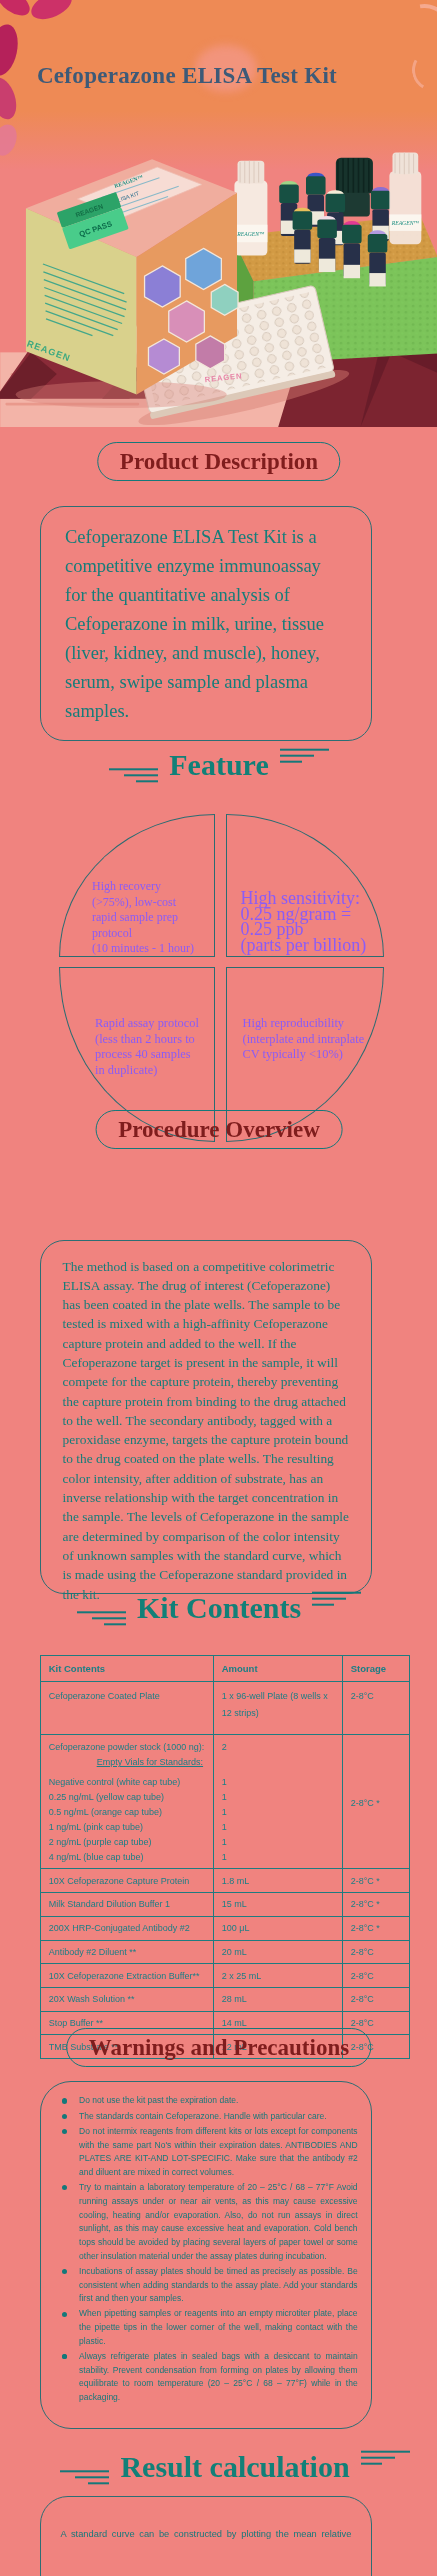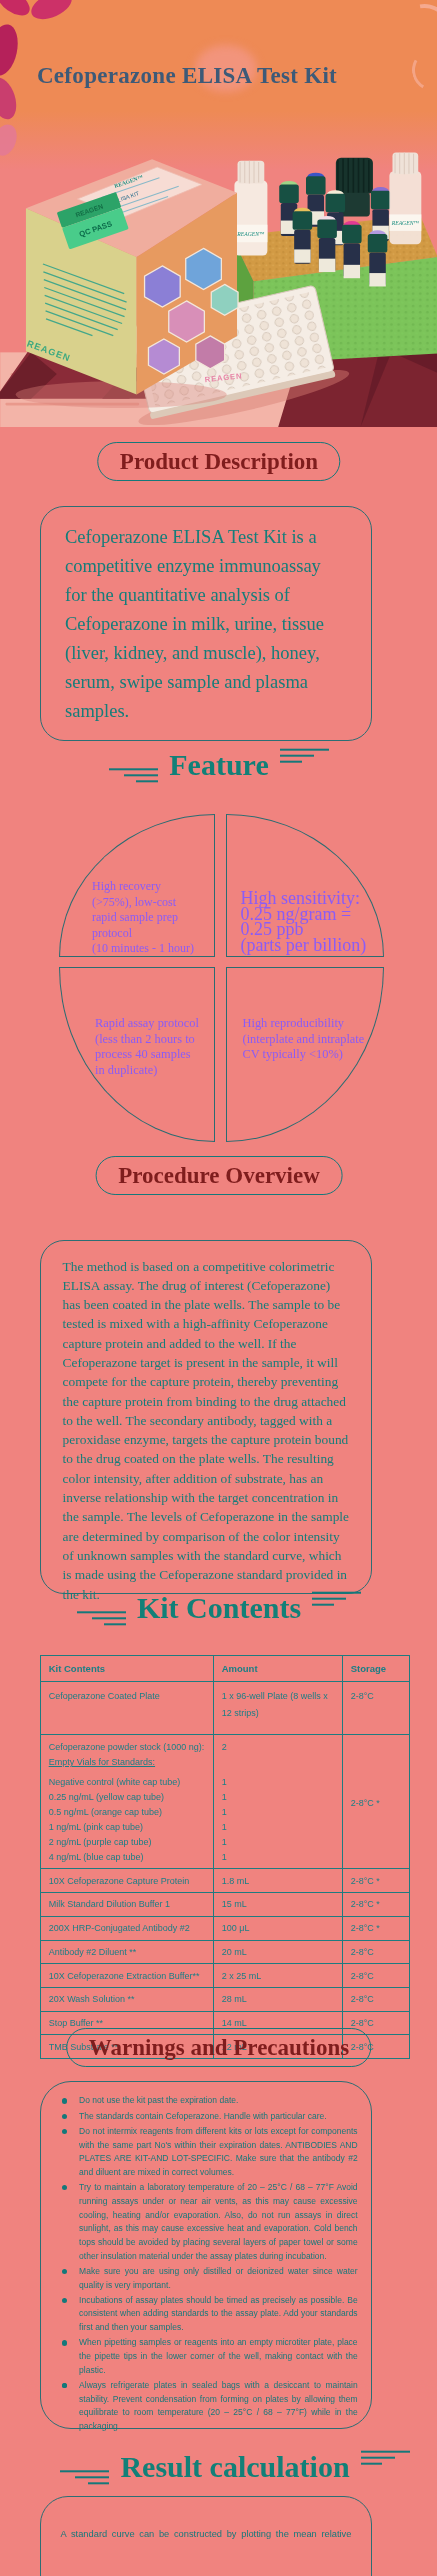--- a/index.html
+++ b/index.html
@@ -52,21 +52,21 @@
   .qBR{left:226px;top:967px;width:158px;height:175px;border-radius:0 0 100% 0;padding:48px 5.2px 0 15.5px;font-size:12.4px;}
   
   .kc-table{position:absolute;top:1655px;left:40px;width:369px;border-collapse:collapse;table-layout:fixed;
     font-family:"Liberation Sans","DejaVu Sans",sans-serif;font-size:9px;color:#1a7f86;}
   .kc-table td{border:1px solid #1f7b80;padding:3.1px 7.7px;vertical-align:middle;}
   .kc-table .hdr td{font-weight:bold;height:18.5px;font-size:9.5px;}
   .kc-table .r1 td{height:43px;vertical-align:top;padding-top:6.2px;line-height:17.5px;}
   .kc-table .std td{vertical-align:top;padding-top:5.2px;}
   .sline{line-height:15px;height:15px;white-space:nowrap;}
   .sline.gap{margin-bottom:5.2px;}
-  .sline.u{text-decoration:underline;}
+  .sline.u{text-decoration:underline;margin-left:48px;}
   .srow td{height:16.5px;}
   .vmid{vertical-align:middle !important;}
   
   .warn-list{list-style:none;margin:0;padding:0;
     font-family:"Liberation Sans","DejaVu Sans",sans-serif;font-size:8.5px;line-height:13.7px;color:#16797b;}
   .warn-list li{position:relative;padding-left:21.6px;text-align:justify;margin-bottom:1.5px;}
   .wdot{position:absolute;left:4.6px;top:4.1px;width:5.2px;height:5.2px;border-radius:50%;background:#15787a;}
   
   .result-text{font-family:"Liberation Sans","DejaVu Sans",sans-serif;font-size:9.3px;line-height:47px;
     color:#16797b;text-align:justify;}
@@ -287,21 +287,21 @@
   <div>(less than 2 hours to</div>
   <div>process 40 samples</div>
   <div>in duplicate)</div>
 </div>
 <div class="quad qBR">
   <div>High reproducibility</div>
   <div>(interplate and intraplate</div>
   <div>CV typically &lt;10%)</div>
 </div>
 
-<div class="pill" style="top:1156px;font-family:Liberation Serif, serif;">Procedure Overview</div>
+<div class="pill" style="top:1110px;font-family:Liberation Serif, serif;">Procedure Overview</div>
 <div class="tbox proc-box">
   <span>The method is based on a competitive colorimetric ELISA assay. The drug of interest (Cefoperazone) has been coated in the plate wells. The sample to be tested is mixed with a high-affinity Cefoperazone capture protein and added to the well. If the Cefoperazone target is present in the sample, it will compete for the capture protein, thereby preventing the capture protein from binding to the drug attached to the well. The secondary antibody, tagged with a peroxidase enzyme, targets the capture protein bound to the drug coated on the plate wells. The resulting color intensity, after addition of substrate, has an inverse relationship with the target concentration in the sample. The levels of Cefoperazone in the sample are determined by comparison of the color intensity of unknown samples with the standard curve, which is made using the Cefoperazone standard provided in the kit.</span>
 </div>
 
 <div class="bighead" style="top:1591px;">
   <div class="deco left">
       <span class="w1"></span>
       <span class="w2"></span>
       <span class="w3"></span>
     </div>
@@ -396,21 +396,20 @@
 </tbody>
   </table>
 
 <div class="pill" style="top:2028px;">Warnings and Precautions</div>
 <div class="tbox warn-box">
   <ul class="warn-list">
     <li><span class="wdot"></span><span>Do not use the kit past the expiration date.</span></li>
     <li><span class="wdot"></span><span>The standards contain Cefoperazone. Handle with particular care.</span></li>
     <li><span class="wdot"></span><span>Do not intermix reagents from different kits or lots except for components with the same part No's within their expiration dates. ANTIBODIES AND PLATES ARE KIT-AND LOT-SPECIFIC. Make sure that the antibody #2 and diluent are mixed in correct volumes.</span></li>
     <li><span class="wdot"></span><span>Try to maintain a laboratory temperature of 20 – 25°C / 68 – 77°F Avoid running assays under or near air vents, as this may cause excessive cooling, heating and/or evaporation. Also, do not run assays in direct sunlight, as this may cause excessive heat and evaporation. Cold bench tops should be avoided by placing several layers of paper towel or some other insulation material under the assay plates during incubation.</span></li>
-    <li><span class="wdot"></span><span>Make sure you are using only distilled or deionized water since water quality is very important.</span></li>
     <li><span class="wdot"></span><span>Incubations of assay plates should be timed as precisely as possible. Be consistent when adding standards to the assay plate. Add your standards first and then your samples.</span></li>
     <li><span class="wdot"></span><span>When pipetting samples or reagents into an empty microtiter plate, place the pipette tips in the lower corner of the well, making contact with the plastic.</span></li>
     <li><span class="wdot"></span></li>
     <li><span class="wdot"></span><span>Always refrigerate plates in sealed bags with a desiccant to maintain stability. Prevent condensation from forming on plates by allowing them equilibrate to room temperature (20 – 25°C / 68 – 77°F) while in the packaging.</span></li>
   </ul>
 </div>
 
 <div class="bighead" style="top:2450px;padding-left:16px;">
   <div class="deco left">
       <span class="w1"></span>

